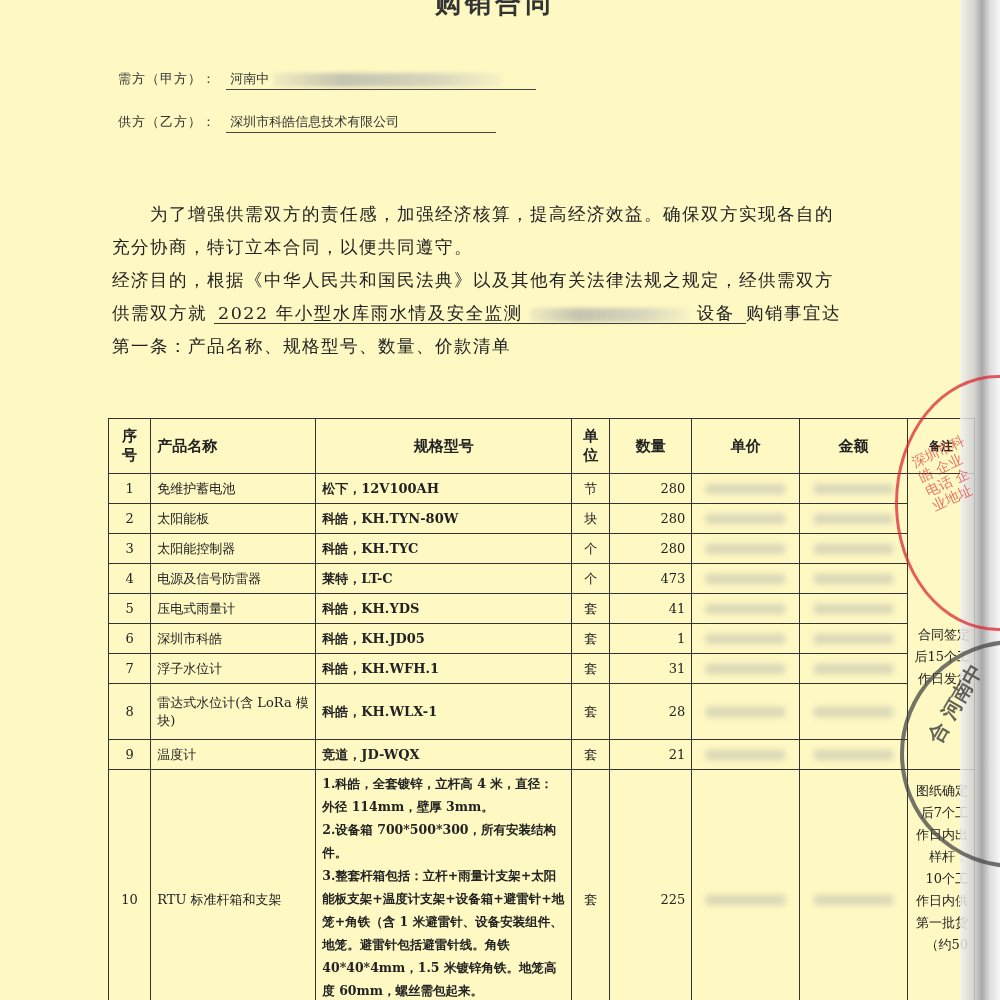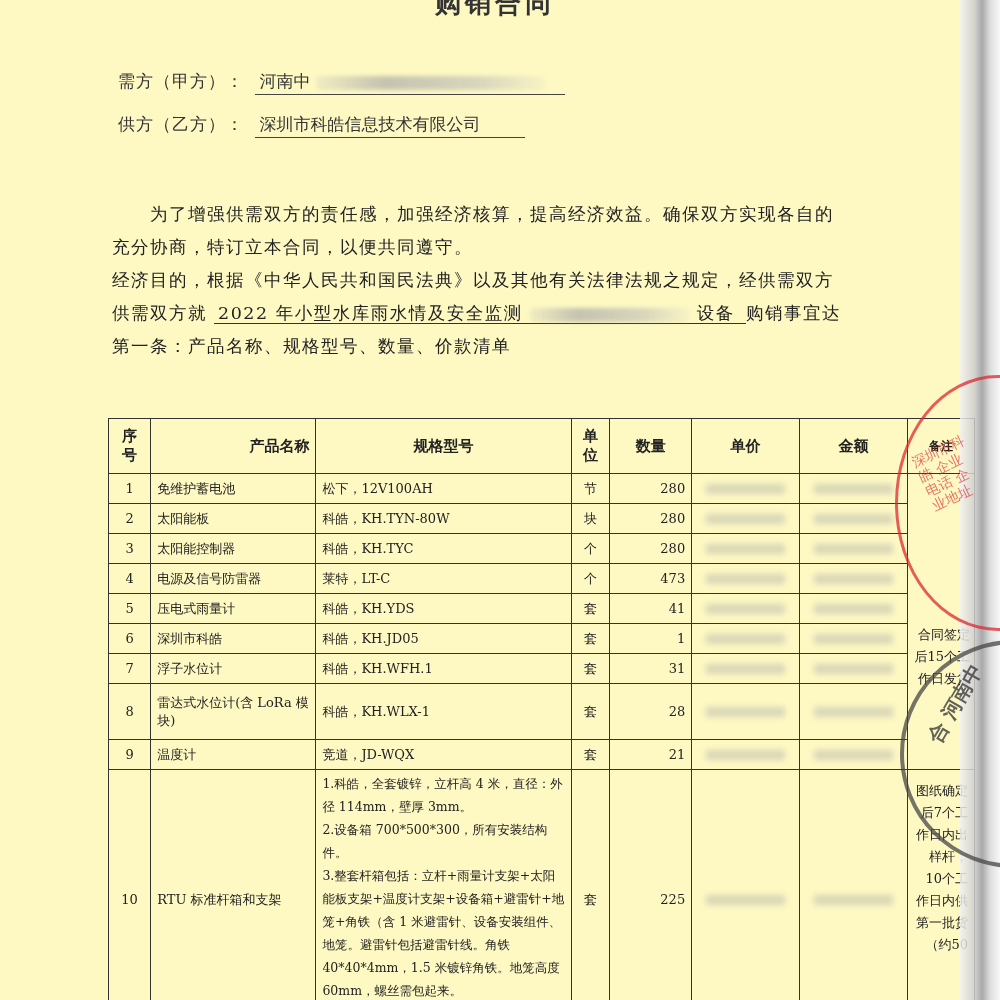--- a/index.html
+++ b/index.html
@@ -14,21 +14,21 @@
     background:#fef9c3;
   }
   .right-edge {
     position:absolute; left:960px; top:0; width:40px; height:1000px;
     background:linear-gradient(90deg,#f2f2f2 0%, #cfcfcf 35%, #9a9a9a 55%, #d8d8d8 75%, #f7f7f7 100%);
     opacity:.85;
   }
   .title {
     position:absolute; left:435px; top:-14px; font-size:26px; font-weight:bold; letter-spacing:4px; color:#333;
   }
-  .party { position:absolute; left:118px; font-size:17px; color:#333; }
+  .party { position:absolute; left:118px; font-size:13px; color:#333; }
   .party .lbl { letter-spacing:1px; }
   .party .val {
     display:inline-block; border-bottom:1.5px solid #444; padding:0 6px 1px 4px; margin-left:6px; min-width:260px;
   }
   .blur {
     display:inline-block; height:14px; vertical-align:middle;
     background:linear-gradient(90deg, rgba(170,170,180,.15), rgba(150,150,160,.55) 30%, rgba(170,170,180,.45) 70%, rgba(200,200,205,.1));
     filter:blur(2px); border-radius:3px;
   }
   .para { position:absolute; left:112px; width:790px; font-size:17.5px; line-height:33px; color:#222; letter-spacing:1.5px; }
@@ -37,21 +37,21 @@
   table.items {
     position:absolute; left:108px; top:418px; border-collapse:collapse;
     font-size:13px; color:#222;
   }
   table.items td, table.items th {
     border:1.5px solid #333; padding:2px 6px; vertical-align:middle;
   }
   table.items th { font-weight:bold; font-size:15px; height:50px; text-align:center; }
   .c-no { width:30px; text-align:center; }
   .c-name { width:160px; text-align:left; }
-  .c-spec { width:252px; text-align:left; }
+  .c-spec { width:252px; text-align:left;font-weight:bold; }
   .c-unit { width:26px; text-align:center; }
   .c-qty { width:72px; text-align:right; }
   .c-price { width:100px; }
   .c-amt { width:100px; }
   .c-note { width:56px; text-align:right; font-size:13px; line-height:22px; }
   tr.r { height:30px; }
   tr.r8 { height:56px; }
   .spec-list { font-size:12.5px; line-height:23px; padding:4px 6px; }
   .blurcell { display:block; height:10px; margin:0 8px; background:rgba(150,150,160,.35); filter:blur(3px); }
   .stamp-red {
@@ -104,21 +104,21 @@
       </span>
       <span>购销事宜达</span>
     </div>
     <div>第一条：产品名称、规格型号、数量、价款清单</div>
   </div>
 
   <table class="items">
     <thead>
       <tr>
         <th class="c-no">序号</th>
-        <th class="c-name" style="text-align:right">产品名称</th>
+        <th class="c-name" style="text-align:left">产品名称</th>
         <th class="c-spec" style="text-align:center">规格型号</th>
         <th class="c-unit">单位</th>
         <th class="c-qty" style="text-align:center">数量</th>
         <th class="c-price">单价</th>
         <th class="c-amt">金额</th>
         <th class="c-note" style="font-size:12px">备注</th>
       </tr>
     </thead>
     <tbody>
       <tr class="r">

